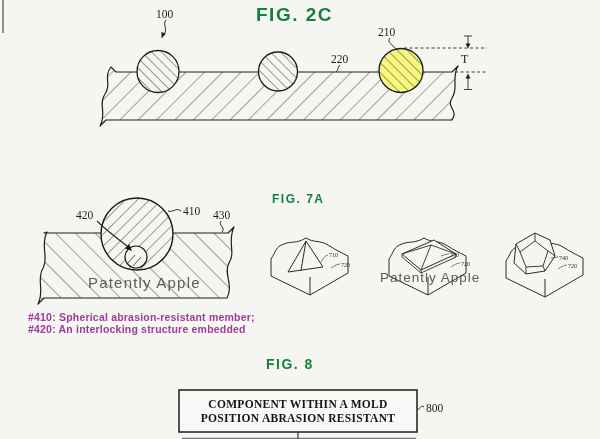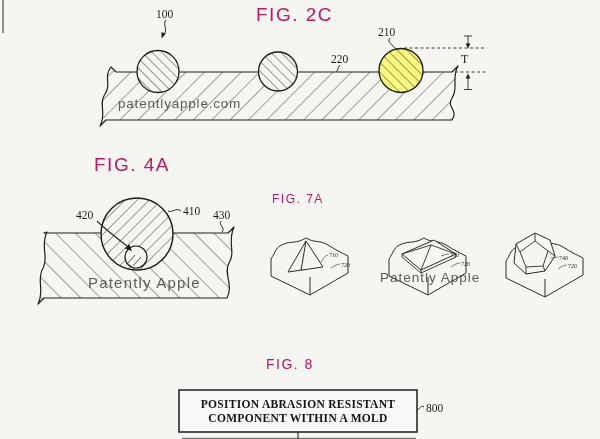--- a/index.html
+++ b/index.html
@@ -1,21 +1,21 @@
 <!DOCTYPE html>
 <html><head>
 <meta charset="utf-8">
 <style>
   html,body{margin:0;padding:0;background:#e9e9e7;}
   #canvas{
     position:relative;width:600px;height:439px;background:#f5f5f2;
     font-family:"Liberation Sans",sans-serif;overflow:hidden;
   }
   .fig-title{
-    position:absolute;color:#be185d;font-weight:400;letter-spacing:1.5px;
+    position:absolute;color:#15803d;font-weight:700;letter-spacing:1.5px;
     font-family:"Liberation Sans",sans-serif;white-space:nowrap;
   }
   .t-big{font-size:19px;}
   .t-mid{font-size:12px;}
   .t-fig8{font-size:14px;}
   .watermark{
     position:absolute;color:#474747;opacity:.88;letter-spacing:1px;white-space:nowrap;
     font-family:"Liberation Sans",sans-serif;
   }
   .caption{
@@ -89,23 +89,21 @@
       <line class="ln" x1="464" y1="36" x2="472" y2="36" stroke-width="0.9"></line>
       <line class="ln" x1="468" y1="36" x2="468" y2="45" stroke-width="0.9"></line>
       <polygon points="468,48.5 465.6,43.5 470.4,43.5" fill="#1a1a1a"></polygon>
       <line class="ln" x1="468" y1="77" x2="468" y2="89" stroke-width="0.9"></line>
       <polygon points="468,73.5 465.6,78.5 470.4,78.5" fill="#1a1a1a"></polygon>
       <line class="ln" x1="464" y1="89.5" x2="472" y2="89.5" stroke-width="0.9"></line>
       <text class="ref" x="461" y="63" style="font-size:12px">T</text>
     </g>
   </svg>
 
-  <div class="watermark" style="left:118px;top:96px;font-size:13.5px;letter-spacing:.8px;">patentlyapple.com</div>
-
-  <div class="fig-title t-big" style="left:94px;top:154px;">FIG. 4A</div>
+
 
   <svg style="left:28px;top:193px;" width="232" height="115" viewBox="28 193 232 115">
     <defs>
       <pattern id="hSub4a" width="14" height="14" patternUnits="userSpaceOnUse" patternTransform="rotate(-45)">
         <rect width="14" height="14" fill="#f5f5f2"></rect>
         <line x1="0" y1="0" x2="0" y2="14" stroke="#333" stroke-width="0.9"></line>
       </pattern>
       <pattern id="hCirc4a" width="8.5" height="8.5" patternUnits="userSpaceOnUse" patternTransform="rotate(45)">
         <rect width="8.5" height="8.5" fill="#f5f5f2"></rect>
         <line x1="0" y1="0" x2="0" y2="8.5" stroke="#222" stroke-width="0.9"></line>
@@ -132,20 +130,22 @@
     <text class="ref" x="183" y="215">410</text>
     <path class="ln" d="M 181,211 C 176,207 173,213 168,211" stroke-width="1"></path>
 
     <text class="ref" x="213" y="219">430</text>
     <path class="ln" d="M 221,221 C 218,225 226,228 222,232" stroke-width="1"></path>
   </svg>
 
   <div class="watermark" style="left:88px;top:274px;font-size:15px;letter-spacing:1.2px;">Patently Apple</div>
 
   <div class="caption" style="color: rgb(156, 60, 156);">
+    <div>#410: Spherical abrasion-resistant member;</div>
+    <div>#420: An interlocking structure embedded</div>
   </div>
 
   <div class="fig-title t-mid" style="left:272px;top:192px;">FIG. 7A</div>
 
   <svg style="left:260px;top:225px;" width="100" height="80" viewBox="0 0 100 80">
     <path d="M 11,34 C 16,27 15,22 24,19 C 30,16 36,19 46,13
              C 54,18 60,15 68,20 C 76,25 80,27 88,31
              C 81,35 76,37 68,41 C 60,45 56,45 50,52
              C 43,47 38,48 30,44 C 22,40 17,38 11,34 Z" fill="#f5f5f2" stroke="#2b2b2b" stroke-width="1"></path>
     <path d="M 11,34 L 11,51 L 50,70 L 88,48 L 88,31 M 50,52 L 50,70" fill="#f5f5f2" stroke="#2b2b2b" stroke-width="1"></path>
@@ -196,17 +196,17 @@
 
   <svg style="left:165px;top:383px;" width="285" height="56" viewBox="165 383 285 56">
     <rect x="179" y="390" width="238" height="42" fill="#f8f8f6" stroke="#1d1d1d" stroke-width="1.5"></rect>
     <path class="ln" d="M 417,409 C 420,411 420,404 424,407" stroke-width="1"></path>
     <text class="ref" x="426" y="412">800</text>
     <line class="ln" x1="298" y1="432" x2="298" y2="439" stroke-width="1.1"></line>
     <line x1="182" y1="438.3" x2="416" y2="438.3" stroke="#4a4a4a" stroke-width="0.9"></line>
   </svg>
 
   <div class="flow-box-text">
+    <div>COMPONENT WITHIN A MOLD</div>
     <div>POSITION ABRASION RESISTANT</div>
-    <div>COMPONENT WITHIN A MOLD</div>
   </div>
 
 </div>
 
 </body></html>

